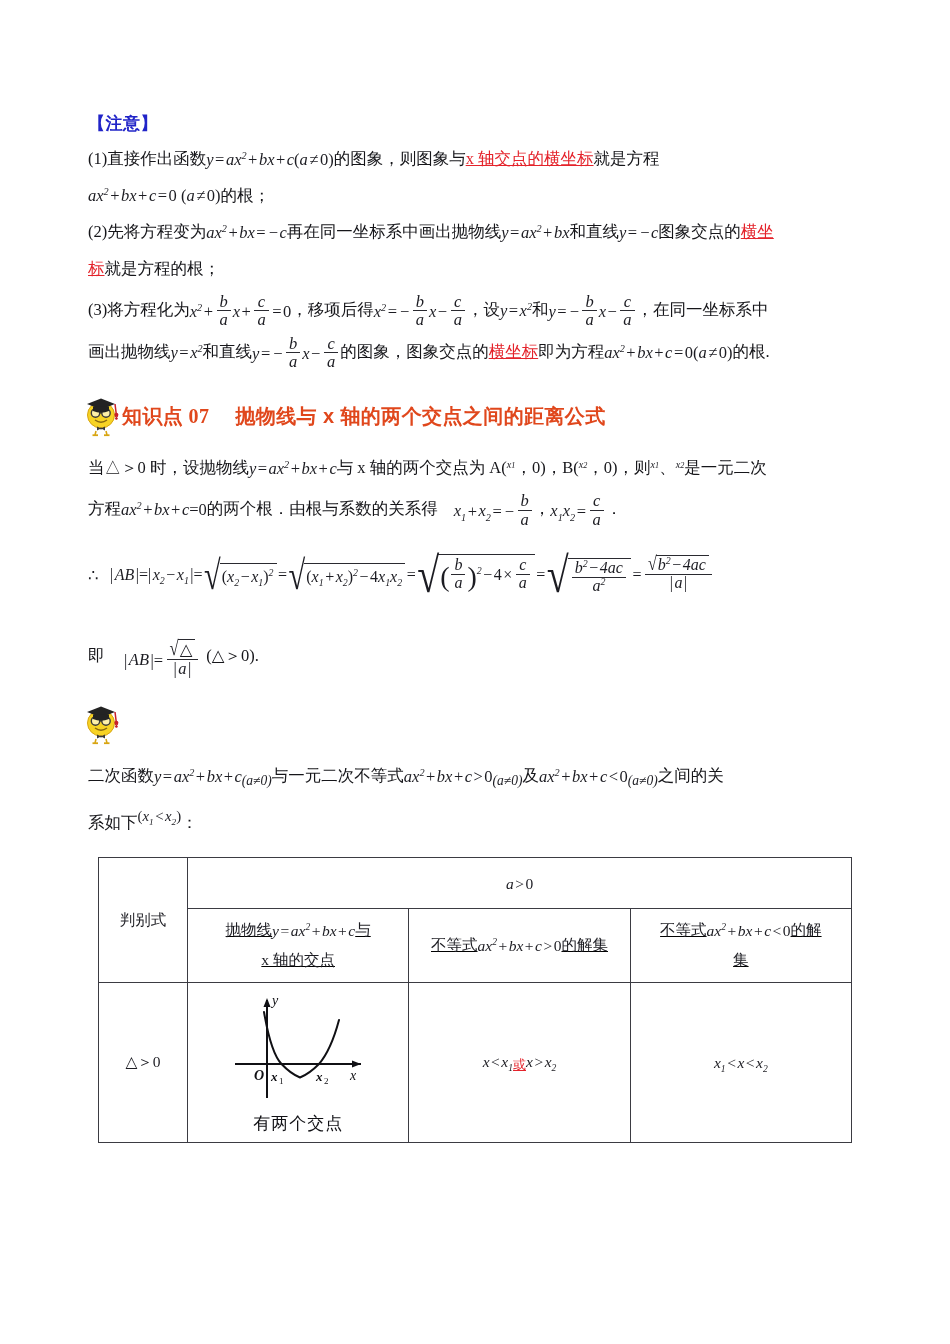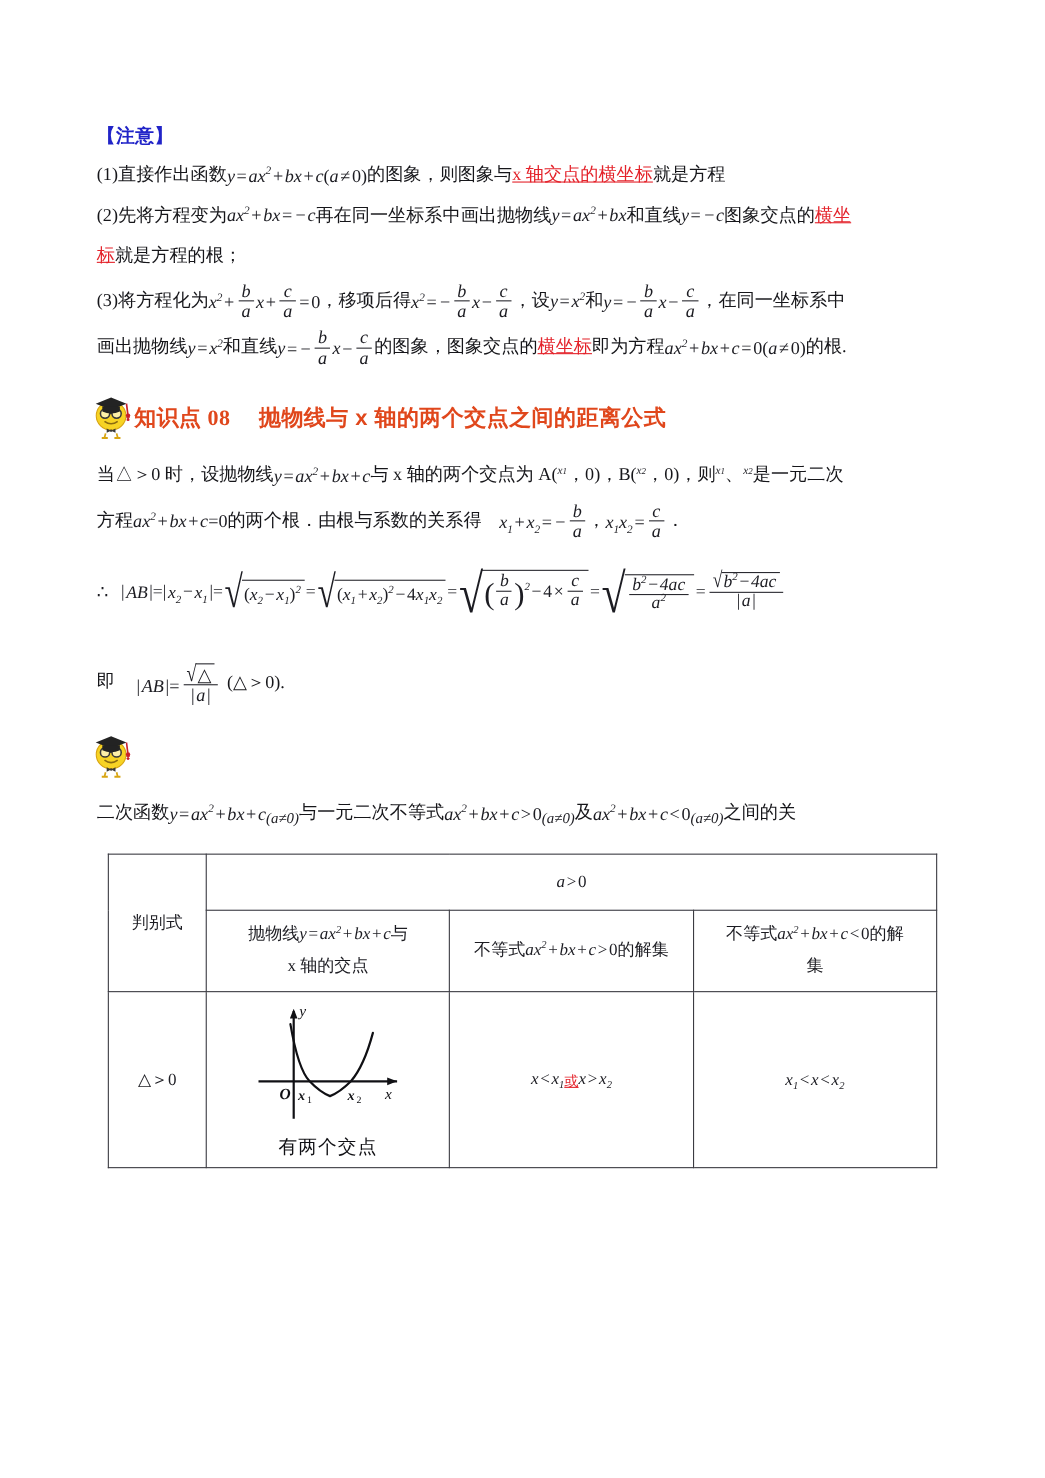--- a/index.html
+++ b/index.html
@@ -126,21 +126,21 @@
     font-size:15.5px;
     color:#1c1c22;
     padding:6px 8px;
     font-family:"Liberation Serif", serif;
   }
   .c1{ width:72px; }
   .c2{ width:208px; }
   .c3{ width:243px; }
   .c4{ width:231px; }
   .hdr-a{ height:38px; }
-  .hdr-cells{ height:74px; line-height:1.85; }
+  .hdr-cells{ height:74px; line-height:1.85;text-decoration:underline; }
   .row-body{ height:160px; }
   .cap{
     font-family:"Liberation Serif", serif;
     font-weight:normal;
     font-size:17px;
     letter-spacing:1px;
     margin-top:4px;
     display:block;
     color:#101014;
   }
@@ -152,20 +152,23 @@
 
 <div class="page">
 <div class="content">
 
   <div class="note-title">【注意】</div>
 
 
   <div class="ptext">
     <span class="zh">(1)</span><span class="zh">直接作出函数</span><span class="math">y<span class="mo">=</span>ax<sup class="ex">2</sup><span class="mo">+</span>bx<span class="mo">+</span>c<span class="mn">(</span>a<span class="mo">≠</span><span class="mn">0)</span></span><span class="zh">的图象，则图象与</span><span class="red-ul">x 轴交点的横坐标</span><span class="zh">就是方程</span>
   </div>
+  <div class="ptext">
+    <span class="math">ax<sup class="ex">2</sup><span class="mo">+</span>bx<span class="mo">+</span>c<span class="mo">=</span><span class="mn">0 (</span>a<span class="mo">≠</span><span class="mn">0)</span></span><span class="zh">的根；</span>
+  </div>
 
   <div class="ptext">
     <span class="zh">(2)</span><span class="zh">先将方程变为</span><span class="math">ax<sup class="ex">2</sup><span class="mo">+</span>bx<span class="mo">=</span><span class="mo">−</span>c</span><span class="zh">再在同一坐标系中画出抛物线</span><span class="math">y<span class="mo">=</span>ax<sup class="ex">2</sup><span class="mo">+</span>bx</span><span class="zh">和直线</span><span class="math">y<span class="mo">=</span><span class="mo">−</span>c</span><span class="zh">图象交点的</span><span class="red-ul">横坐</span>
   </div>
   <div class="ptext">
     <span class="red-ul">标</span><span class="zh">就是方程的根；</span>
   </div>
 
   <div class="ptext tallline">
     <span class="zh">(3)</span><span class="zh">将方程化为</span><span class="math">x<sup class="ex">2</sup><span class="mo">+</span><span class="frac"><span class="num">b</span><span class="den">a</span></span>x<span class="mo">+</span><span class="frac"><span class="num">c</span><span class="den">a</span></span><span class="mo">=</span><span class="mn">0</span></span><span class="zh">，移项后得</span><span class="math">x<sup class="ex">2</sup><span class="mo">=</span><span class="mo">−</span><span class="frac"><span class="num">b</span><span class="den">a</span></span>x<span class="mo">−</span><span class="frac"><span class="num">c</span><span class="den">a</span></span></span><span class="zh">，设</span><span class="math">y<span class="mo">=</span>x<sup class="ex">2</sup></span><span class="zh">和</span><span class="math">y<span class="mo">=</span><span class="mo">−</span><span class="frac"><span class="num">b</span><span class="den">a</span></span>x<span class="mo">−</span><span class="frac"><span class="num">c</span><span class="den">a</span></span></span><span class="zh">，在同一坐标系中</span>
@@ -196,21 +199,21 @@
         <path d="M22 40.2 L27.5 40.2" stroke="#d8a512" stroke-width="1.8"></path>
 
         <path d="M5 9 L19 3.4 L33 9 L19 14.4 Z" fill="#232323"></path>
         <path d="M11 11.5 L11 16 Q19 19.6 27 16 L27 11.5" fill="#232323"></path>
 
         <path d="M33 9 L34.2 18.5" stroke="#c8202a" stroke-width="1.5" fill="none"></path>
         <circle cx="34.4" cy="19.8" r="2" fill="#c8202a"></circle>
         <path d="M33.2 21.2 L35.6 24.2 M34.4 21.6 L34.4 24.8 M35.6 21.2 L33.2 24.2" stroke="#c8202a" stroke-width="1.1"></path>
       </svg>
     </span>
-    <span class="kp-title"><span class="kp-num">知识点 08</span><span class="kp-gap"></span><span>抛物线与 x 轴的两个交点之间的距离公式</span></span>
+    <span class="kp-title"><span class="kp-num">知识点 07</span><span class="kp-gap"></span><span>抛物线与 x 轴的两个交点之间的距离公式</span></span>
   </div>
 
   <div class="ptext tallline">
     <span class="zh">当△＞0 时，设抛物线</span><span class="math">y<span class="mo">=</span>ax<sup class="ex">2</sup><span class="mo">+</span>bx<span class="mo">+</span>c</span><span class="zh">与 x 轴的两个交点为 A(</span><span class="math"><sup class="ex">x<span style="font-size:.8em">1</span></sup></span><span class="zh">，0)，B(</span><span class="math"><sup class="ex">x<span style="font-size:.8em">2</span></sup></span><span class="zh">，0)，则</span><span class="math"><sup class="ex">x<span style="font-size:.8em">1</span></sup></span><span class="zh">、</span><span class="math"><sup class="ex">x<span style="font-size:.8em">2</span></sup></span><span class="zh">是一元二次</span>
   </div>
 
   <div class="ptext tallline">
     <span class="zh">方程</span><span class="math">ax<sup class="ex">2</sup><span class="mo">+</span>bx<span class="mo">+</span>c<span class="mn">=0</span></span><span class="zh">的两个根．由根与系数的关系得</span><span class="math" style="margin-left:16px">x<sub class="sb">1</sub><span class="mo">+</span>x<sub class="sb">2</sub><span class="mo">=</span><span class="mo">−</span><span class="frac"><span class="num">b</span><span class="den">a</span></span></span><span class="zh">，</span><span class="math">x<sub class="sb">1</sub>x<sub class="sb">2</sub><span class="mo">=</span><span class="frac"><span class="num">c</span><span class="den">a</span></span></span><span class="zh">．</span>
   </div>
 
@@ -244,20 +247,23 @@
         <path d="M33 9 L34.2 18.5" stroke="#c8202a" stroke-width="1.5" fill="none"></path>
         <circle cx="34.4" cy="19.8" r="2" fill="#c8202a"></circle>
         <path d="M33.2 21.2 L35.6 24.2 M34.4 21.6 L34.4 24.8 M35.6 21.2 L33.2 24.2" stroke="#c8202a" stroke-width="1.1"></path>
       </svg>
     </span>
   </div>
 
   <div class="ptext tallline">
     <span class="zh">二次函数</span><span class="math">y<span class="mo">=</span>ax<sup class="ex">2</sup><span class="mo">+</span>bx<span class="mo">+</span>c</span><span class="math" style="font-size:.82em;vertical-align:sub">(a≠0)</span><span class="zh">与一元二次不等式</span><span class="math">ax<sup class="ex">2</sup><span class="mo">+</span>bx<span class="mo">+</span>c<span class="mo">&gt;</span><span class="mn">0</span></span><span class="math" style="font-size:.82em;vertical-align:sub">(a≠0)</span><span class="zh">及</span><span class="math">ax<sup class="ex">2</sup><span class="mo">+</span>bx<span class="mo">+</span>c<span class="mo">&lt;</span><span class="mn">0</span></span><span class="math" style="font-size:.82em;vertical-align:sub">(a≠0)</span><span class="zh">之间的关</span>
   </div>
+  <div class="ptext tallline">
+    <span class="zh">系如下</span><span class="math" style="vertical-align:super;font-size:.9em"><span class="mn">(</span>x<sub class="sb">1</sub><span class="mo">&lt;</span>x<sub class="sb">2</sub><span class="mn">)</span></span><span class="zh">：</span>
+  </div>
 
   <table class="tbl">
     <tbody>
       <tr>
         <td class="c1" rowspan="2">判别式</td>
         <td class="hdr-a" colspan="3">
           <span class="math">a<span class="mo">&gt;</span><span class="mn">0</span></span>
         </td>
       </tr>
       <tr class="hdr-cells">

